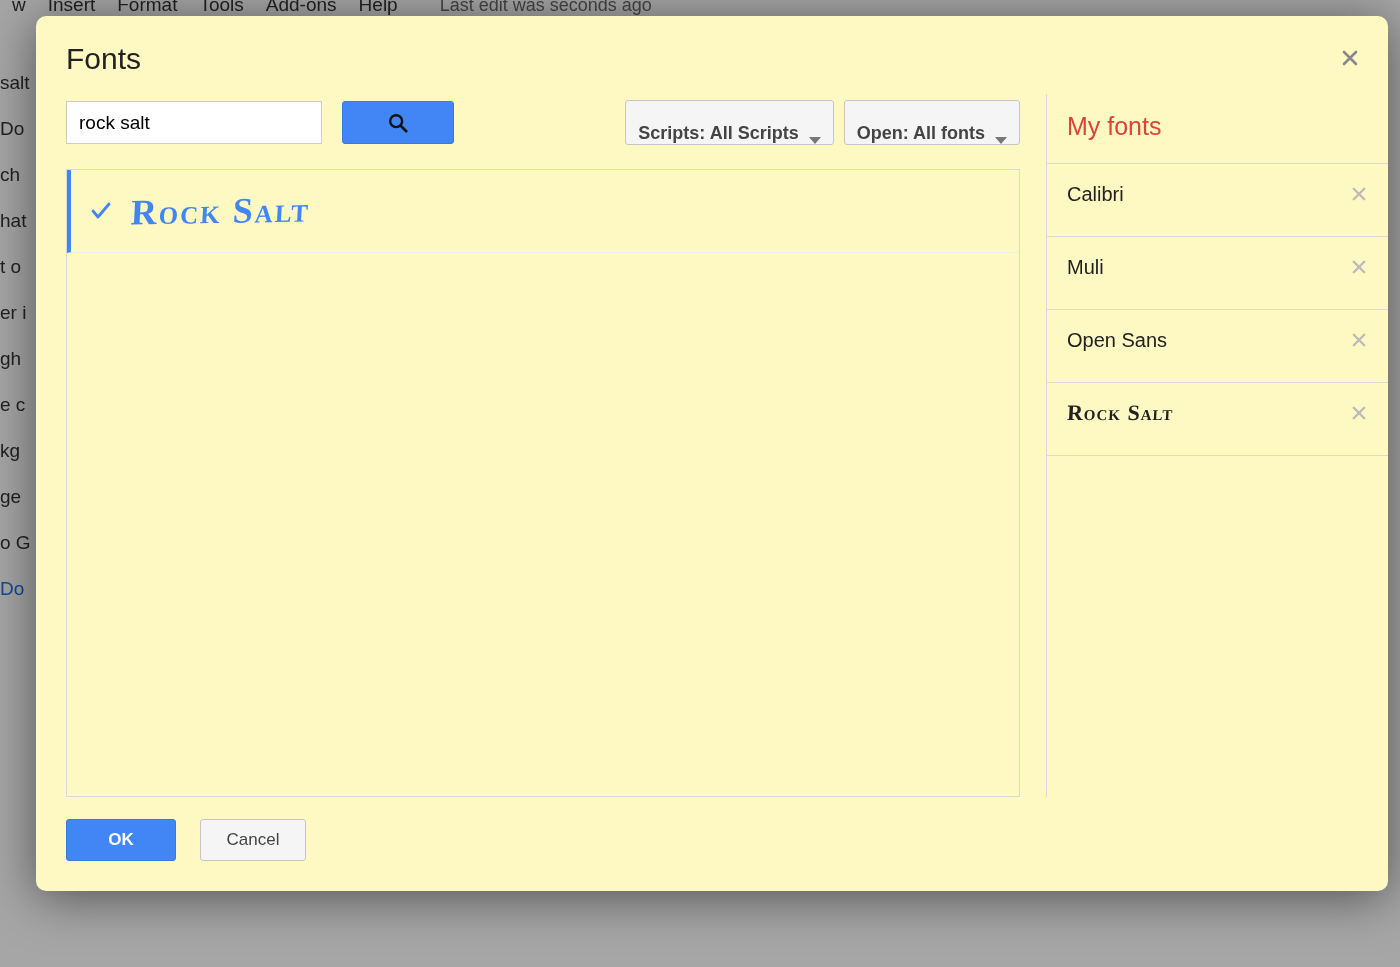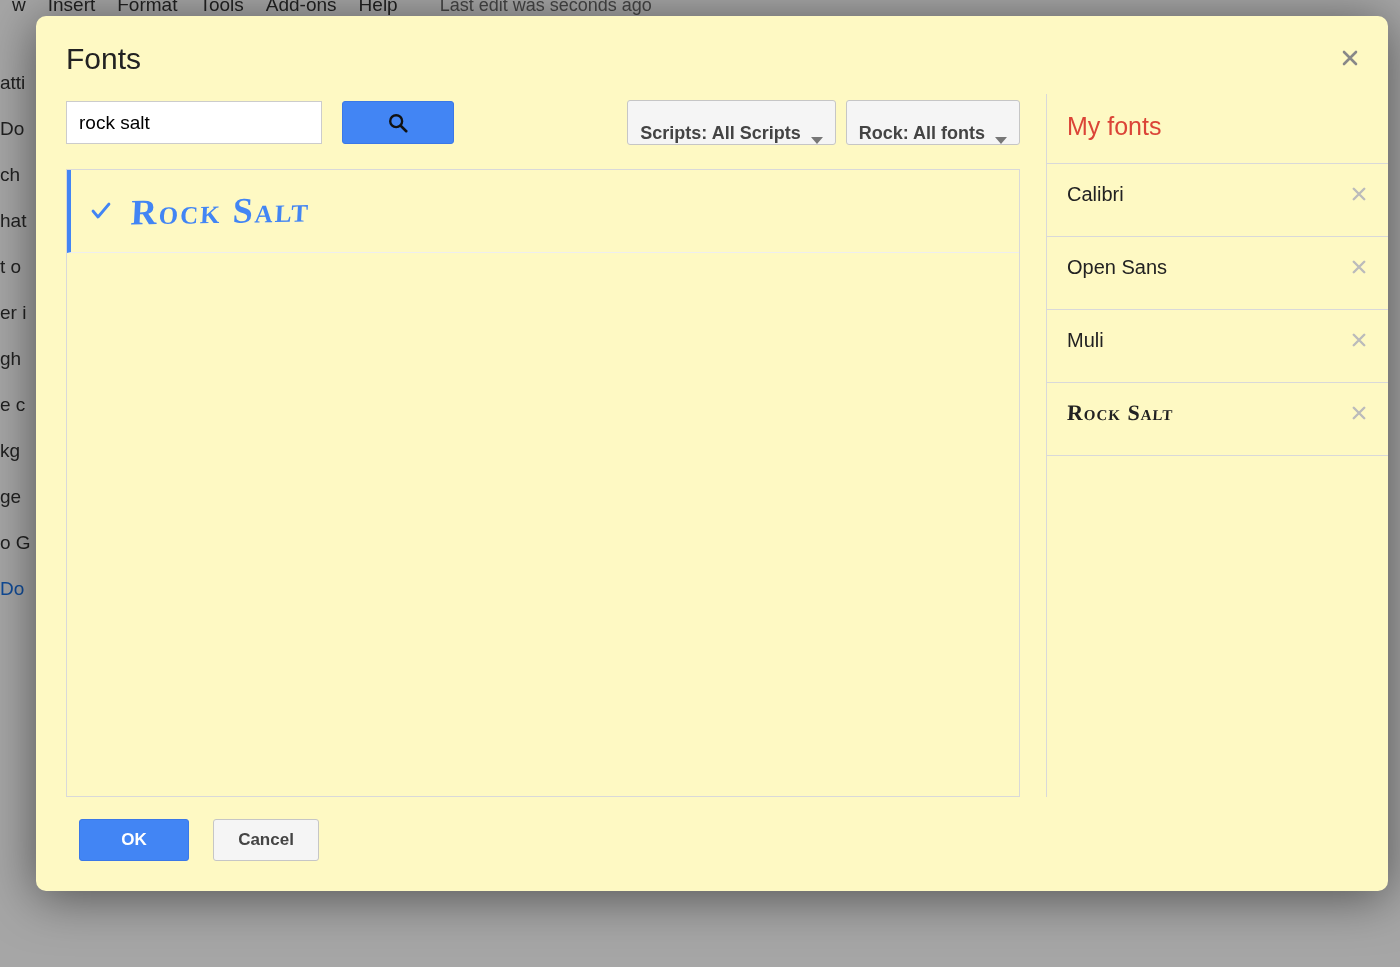--- a/index.html
+++ b/index.html
@@ -181,52 +181,52 @@
   }
   .remove-x{
     color:#bbb;font-size:20px;line-height:1;
     cursor:pointer;
     padding:4px;
   }
 
   
   .dialog-footer{
     padding:22px 30px 30px 30px;
-    display:flex;gap:24px;margin-left:13px;
+    display:flex;gap:24px;
   }
   .btn-ok{
     width:110px;height:42px;
     background:var(--accent);border:1px solid #3b78e7;
     color:#fff;font-size:17px;font-weight:bold;
     border-radius:3px;cursor:pointer;
   }
   .btn-cancel{
     width:106px;height:42px;
     background:var(--grey-btn);border:1px solid var(--grey-btn-border);
-    color:#444;font-size:17px;font-weight:bold;
+    color:#444;font-size:17px;font-weight:normal;
     border-radius:3px;cursor:pointer;
   }
 
   svg{display:block;}
 </style>
 </head>
 <body>
 
 <div class="bg">
   <div class="bg-menubar">
     <span>w</span>
     <span>Insert</span>
     <span>Format</span>
     <span>Tools</span>
     <span>Add-ons</span>
     <span>Help</span>
     <span class="bg-status">Last edit was seconds ago</span>
   </div>
   <div class="bg-side">
-    <span>atti</span>
+    <span>salt</span>
     <span>Do</span>
     <span>ch</span>
     <span>hat</span>
     <span>t o</span>
     <span>er i</span>
     <span></span>
     <span></span>
     <span>gh</span>
     <span>e c</span>
     <span>kg</span>
@@ -256,21 +256,21 @@
             <circle cx="10" cy="10" r="6.5" fill="none" stroke="#111" stroke-width="2.6"></circle>
             <line x1="15" y1="15" x2="21" y2="21" stroke="#111" stroke-width="2.8" stroke-linecap="round"></line>
           </svg>
         </button>
         <div class="filters">
           <div class="filter-btn">
             <span>Scripts: All Scripts</span>
             <span class="caret-down"></span>
           </div>
           <div class="filter-btn">
-            <span>Rock: All fonts</span>
+            <span>Open: All fonts</span>
             <span class="caret-down"></span>
           </div>
         </div>
       </div>
 
       <div class="results-box">
         <div class="result-row selected">
           <div class="check-col">
             <svg class="check-icon" width="24" height="24" viewBox="0 0 24 24">
               <path d="M4 12 L9 18 L20 5" fill="none" stroke="currentColor" stroke-width="2.8" stroke-linecap="round" stroke-linejoin="round"></path>
@@ -288,29 +288,29 @@
 
       <div class="myfont-item">
         <span>Calibri</span>
         <span class="remove-x">
           <svg width="14" height="14" viewBox="0 0 16 16">
               <path d="M2 2 L14 14 M14 2 L2 14" stroke="currentColor" stroke-width="2.8" stroke-linecap="round"></path>
             </svg>
         </span>
       </div>
       <div class="myfont-item">
-        <span>Open Sans</span>
+        <span>Muli</span>
         <span class="remove-x">
           <svg width="14" height="14" viewBox="0 0 16 16">
               <path d="M2 2 L14 14 M14 2 L2 14" stroke="currentColor" stroke-width="2.8" stroke-linecap="round"></path>
             </svg>
         </span>
       </div>
       <div class="myfont-item">
-        <span>Muli</span>
+        <span>Open Sans</span>
         <span class="remove-x">
           <svg width="14" height="14" viewBox="0 0 16 16">
               <path d="M2 2 L14 14 M14 2 L2 14" stroke="currentColor" stroke-width="2.8" stroke-linecap="round"></path>
             </svg>
         </span>
       </div>
       <div class="myfont-item">
         <span class="rock-salt-dark">Rock Salt</span>
         <span class="remove-x">
           <svg width="14" height="14" viewBox="0 0 16 16">

